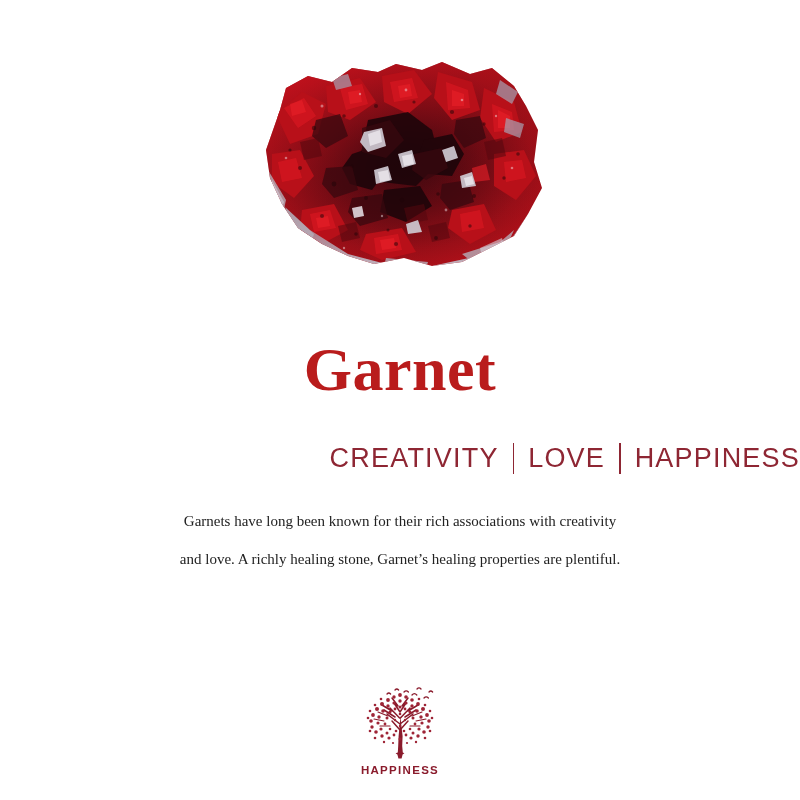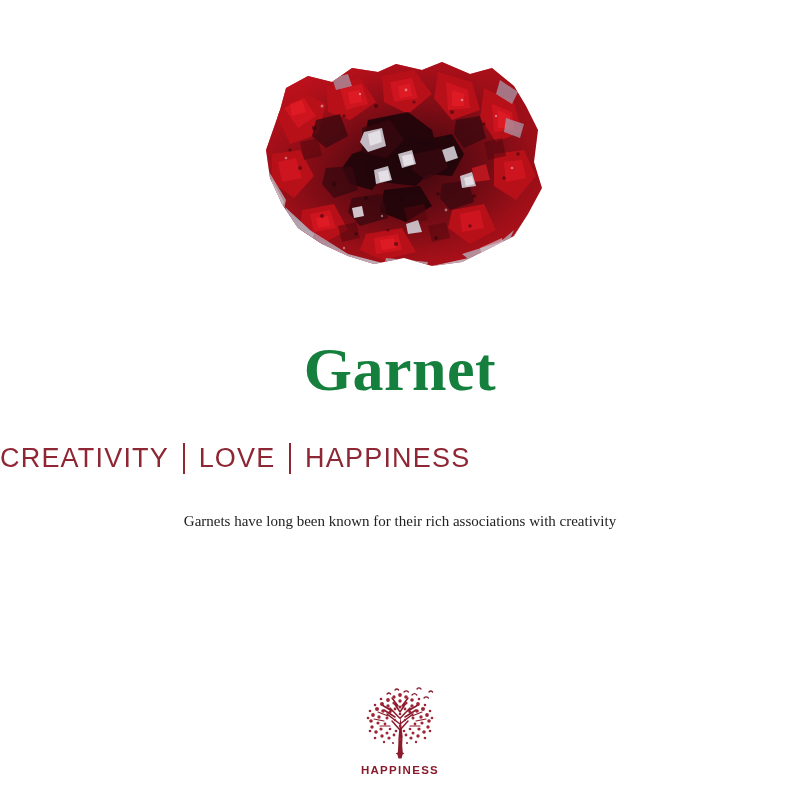--- a/index.html
+++ b/index.html
@@ -42,31 +42,31 @@
   .title {
     position: absolute;
     top: 337px;
     left: 0;
     width: 800px;
     text-align: center;
     font-family: "Liberation Serif", "DejaVu Serif", serif;
     font-size: 62px;
     font-weight: 700;
     letter-spacing: 0.5px;
-    color: #15803d;
+    color: #b91c1c;
     line-height: 1.05;
   }
 
   
   .keywords {
     position: absolute;
     top: 442px;
     left: 0;
     width: 800px;
-    text-align: left;
+    text-align: right;
     font-family: "Liberation Sans", "DejaVu Sans", sans-serif;
     font-size: 27px;
     font-weight: 300;
     letter-spacing: 1.2px;
     color: #8e2633;
     white-space: nowrap;
     line-height: 1.2;
   }
   .kw { display: inline-block; }
   .kw-sep {
@@ -286,20 +286,21 @@
   </div>
 
   <h1 class="title">Garnet</h1>
 
   <div class="keywords">
     <span class="kw">CREATIVITY</span><span class="kw-sep"></span><span class="kw">LOVE</span><span class="kw-sep"></span><span class="kw">HAPPINESS</span>
   </div>
 
   <div class="desc">
     <span class="desc-line">Garnets have long been known for their rich associations with creativity</span>
+    <span class="desc-line">and love. A richly healing stone, Garnet’s healing properties are plentiful.</span>
   </div>
 
   <div class="logo">
     <svg class="logo-mark" viewBox="0 0 92 74">
       <g fill="#8a1b2c">
 
         <path d="M44.4,72.4 L47.6,72.4 L48.6,68.6 L50.4,67.2 L48.8,66.4 L48.2,60
                  L48.6,50 L47.4,40 L46.4,30 L45.6,40 L44.6,50 L44.2,60
                  L43.8,66.4 L41.6,67.2 L43.4,68.6 Z"></path>
 

